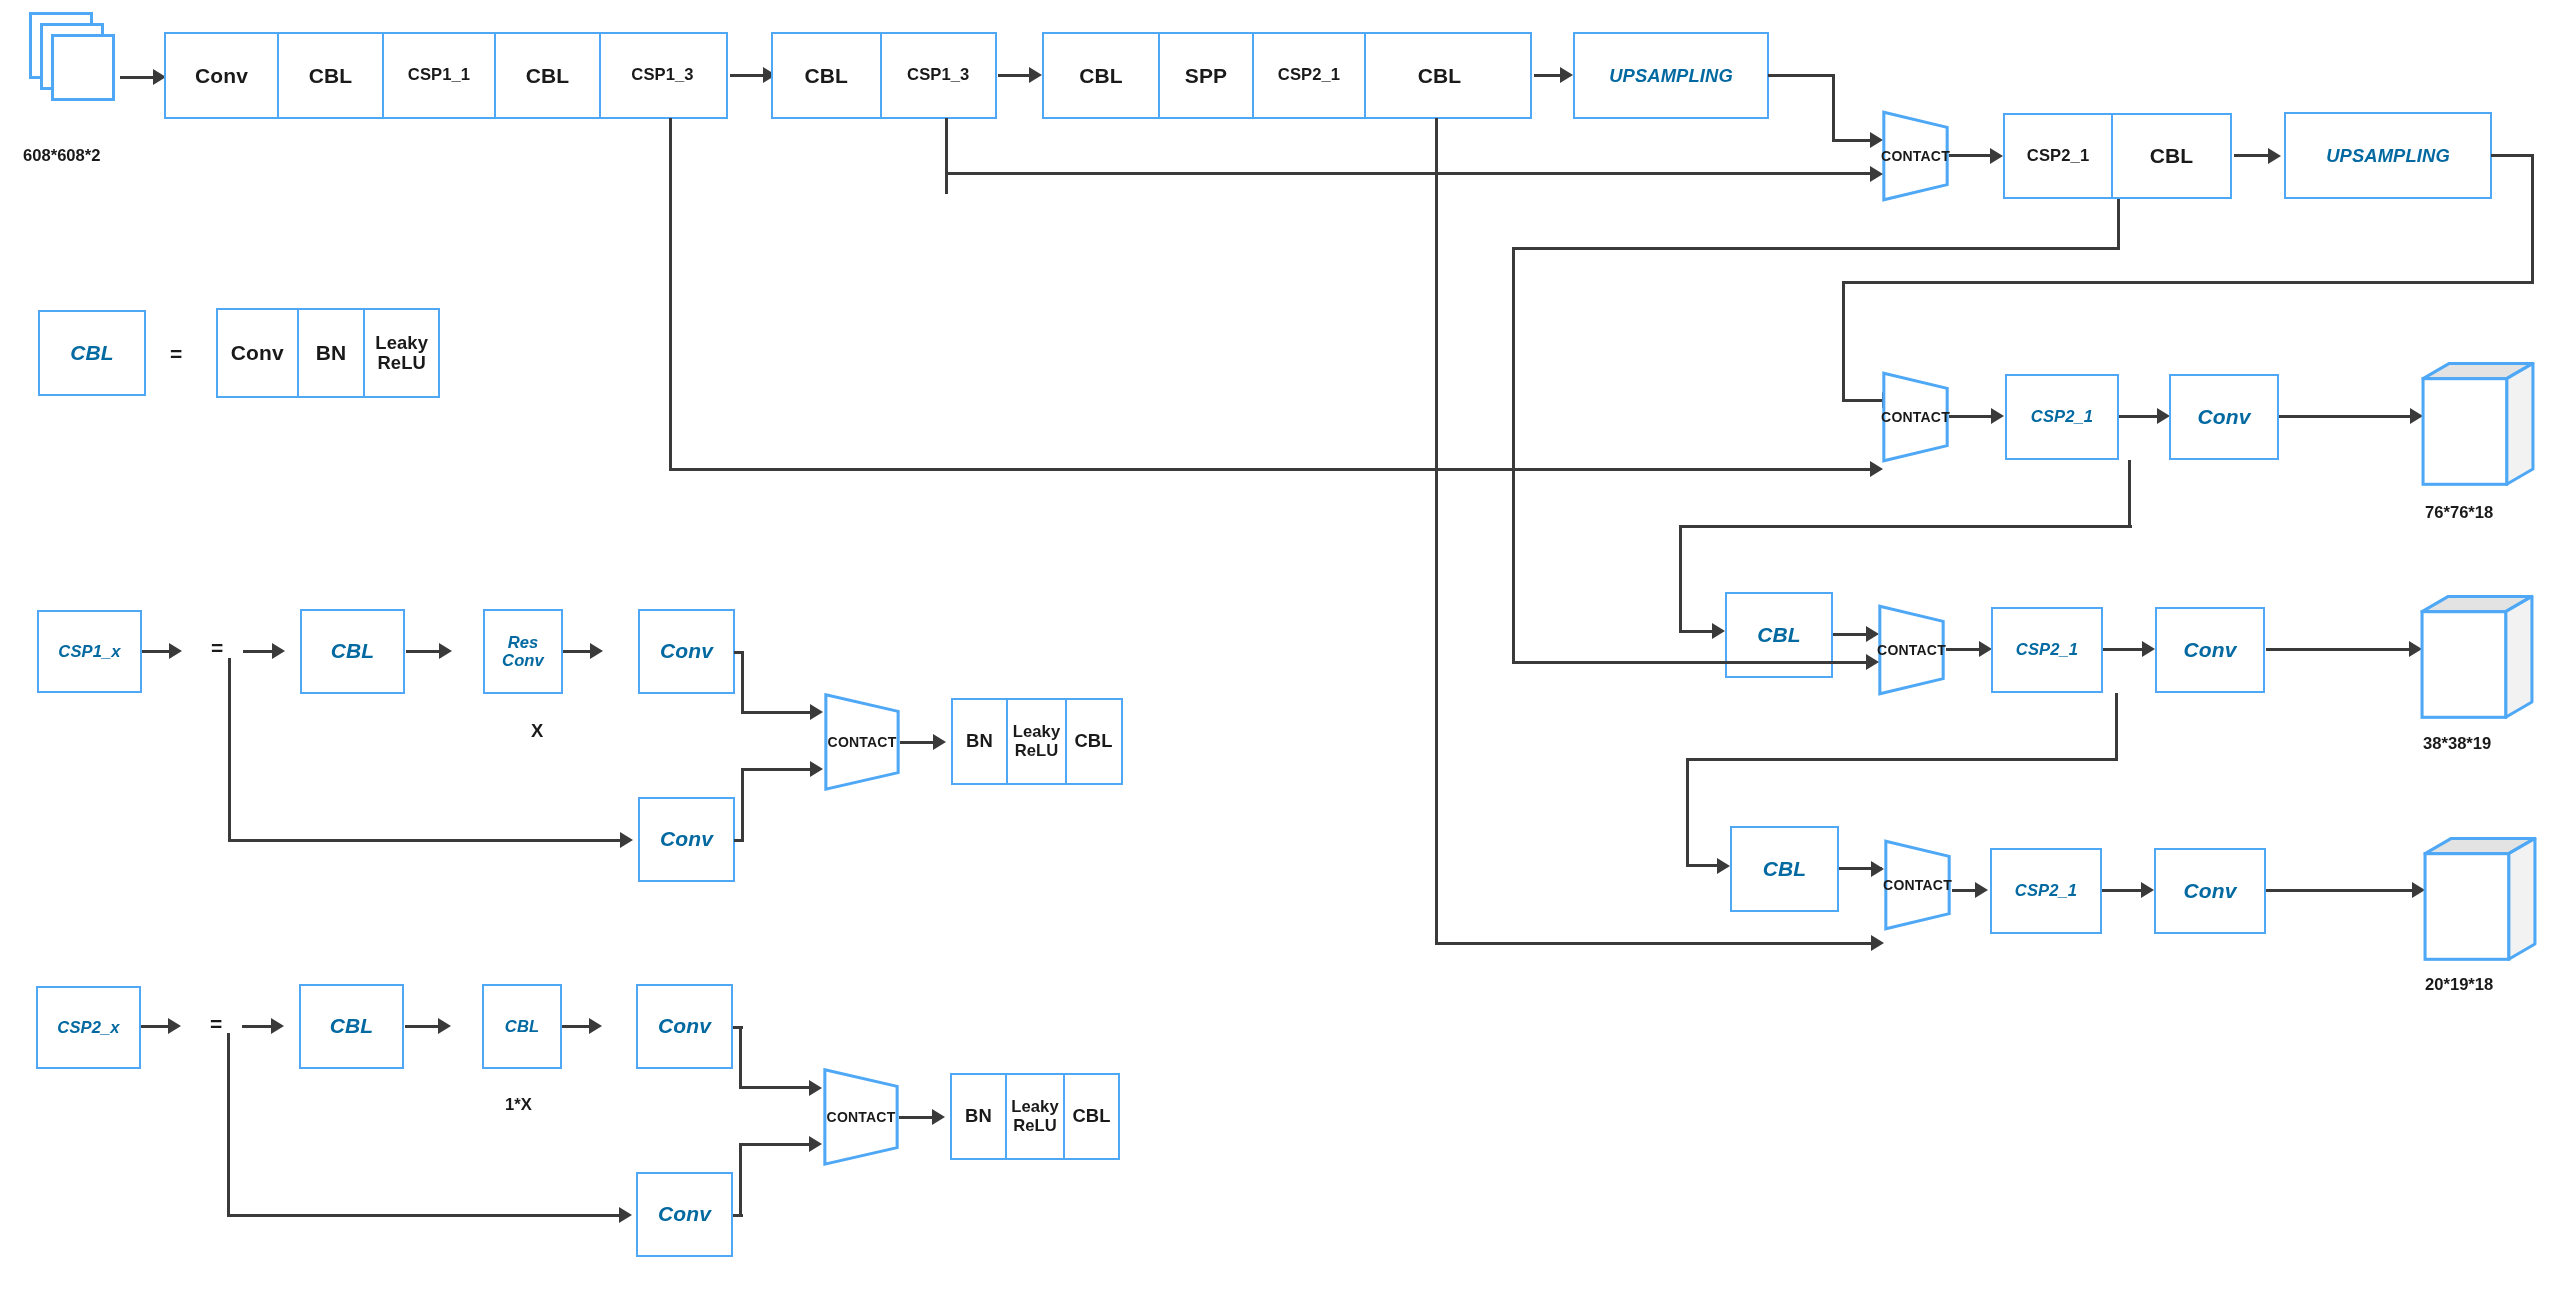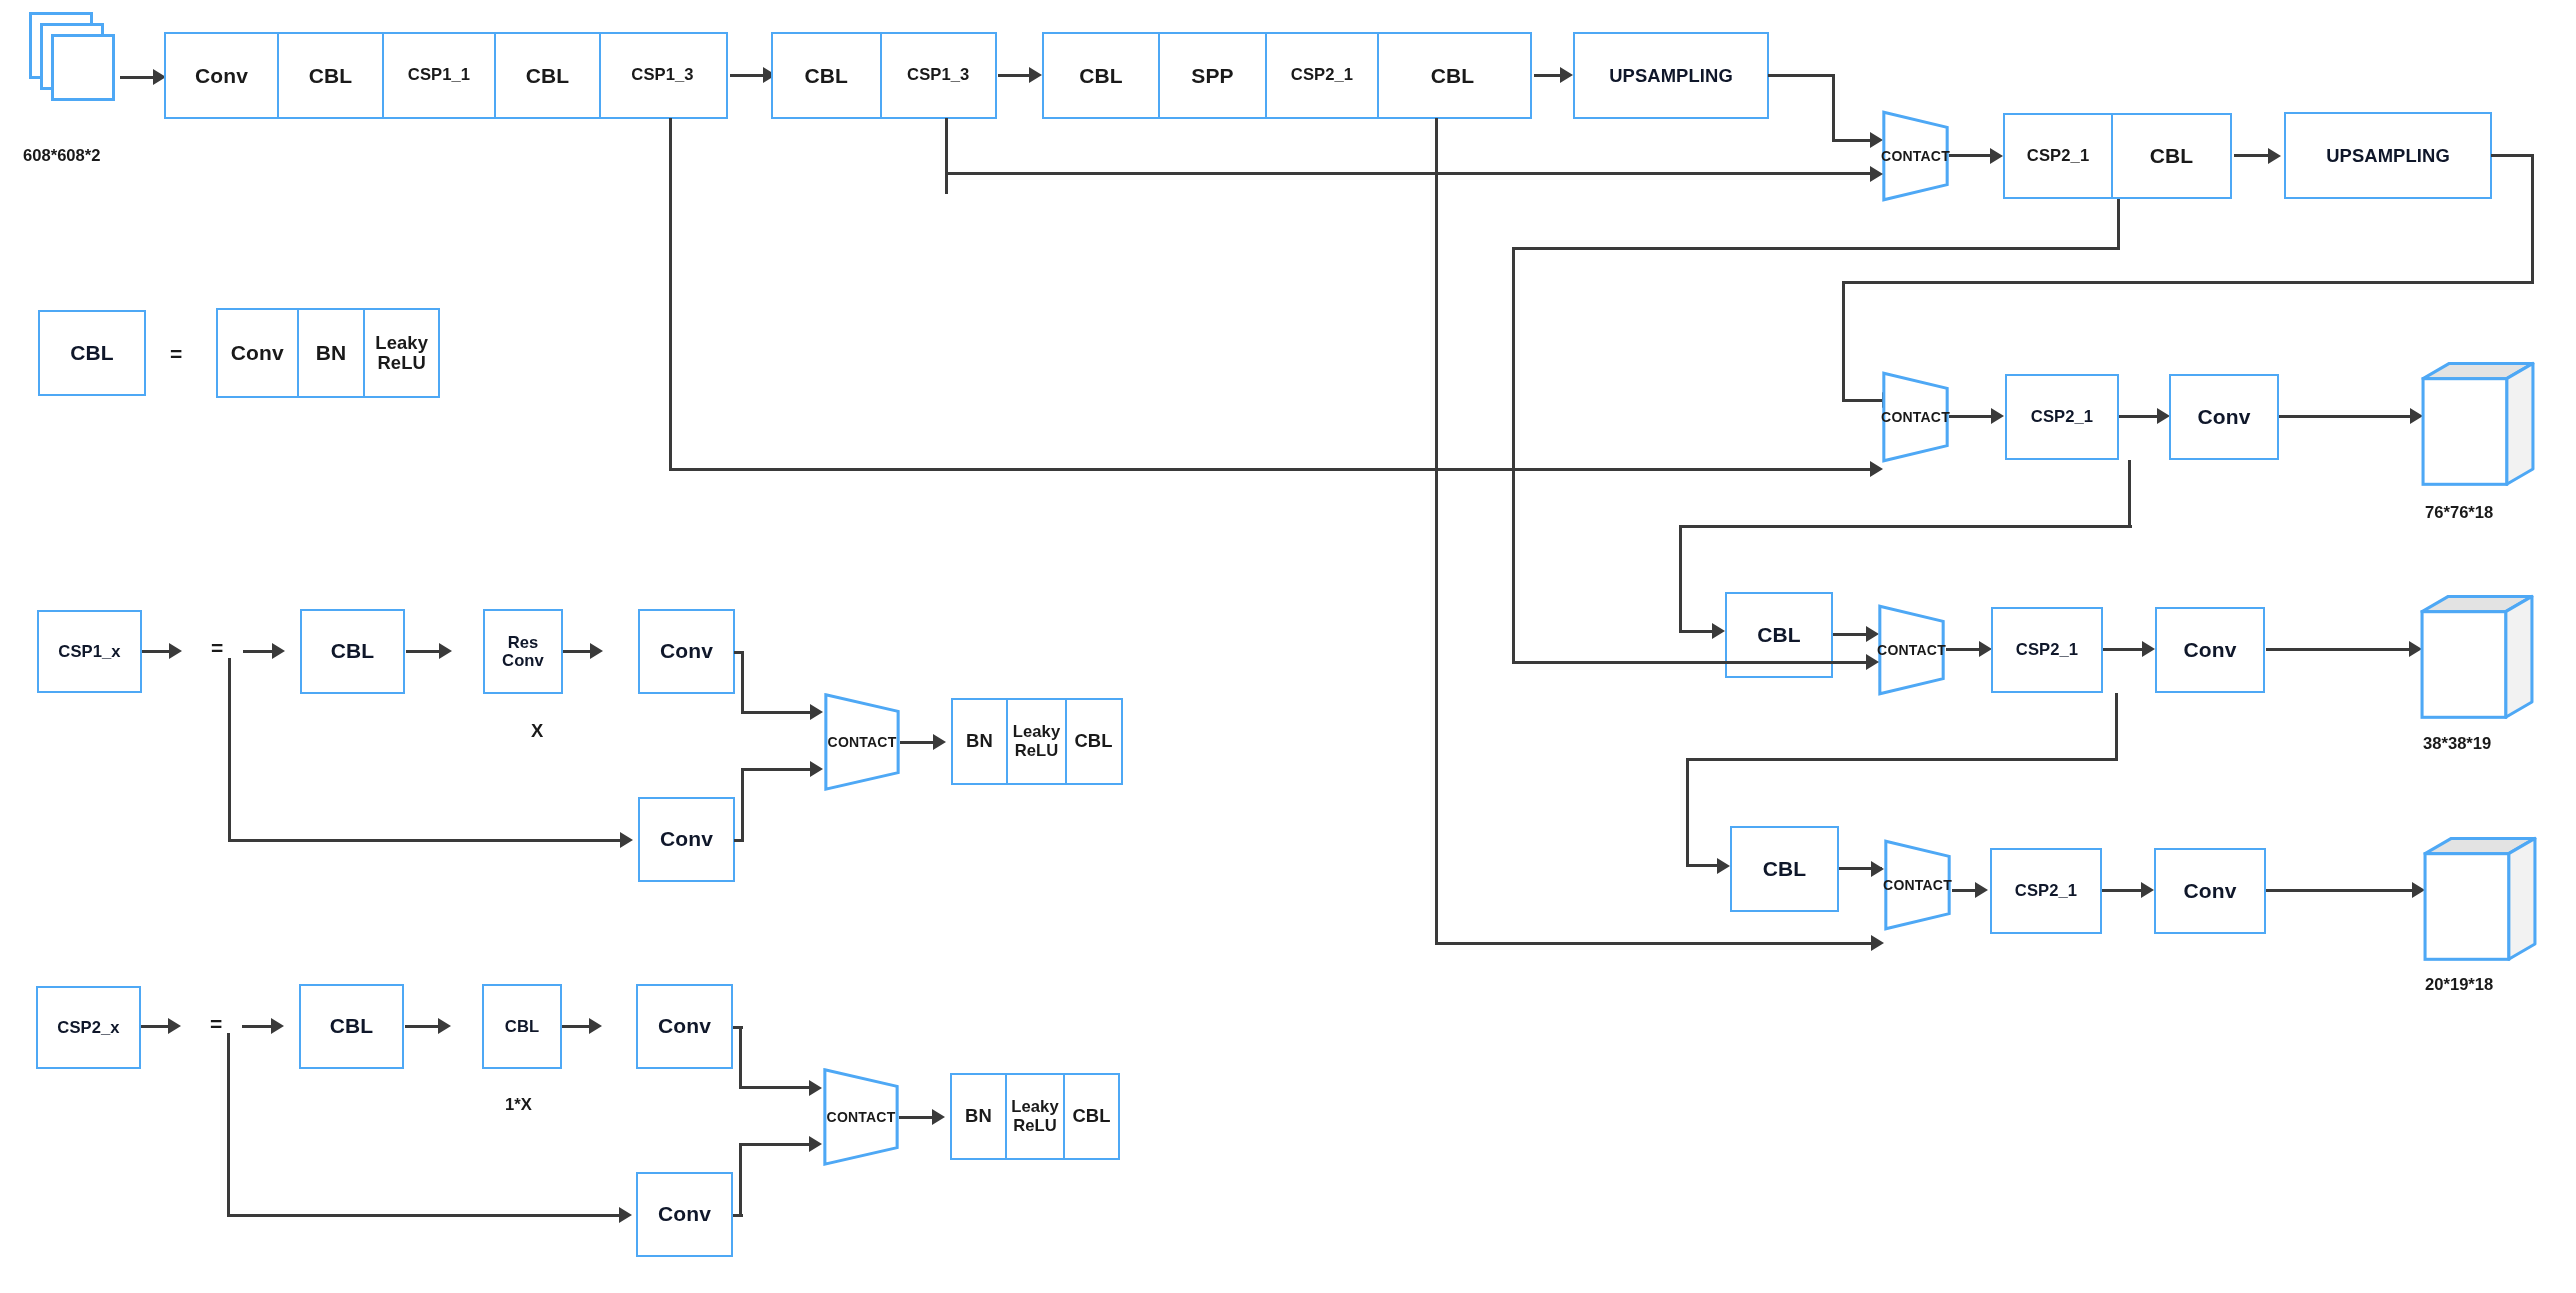--- a/index.html
+++ b/index.html
@@ -9,24 +9,25 @@
   
   .box{
     position:absolute;
     box-sizing:border-box;
     border:2.5px solid #4ea8f5;
     background:#fff;
     display:flex;
     align-items:center;
     justify-content:center;
     text-align:center;
-    color:#0f172a;
+    color:#0369a1;
     font-weight:bold;
     line-height:1.08;
     letter-spacing:0.1px;
+    font-style:italic;
   }
   
   .group{
     position:absolute;
     box-sizing:border-box;
     border:2.5px solid #4ea8f5;
     background:#fff;
     display:flex;
     align-items:stretch;
   }
@@ -120,21 +121,21 @@
   <div class="group" style="left:771px;top:32px;width:226px;height:87px;">
     <div class="cell f34" style="width:109px;">CBL</div>
     <div class="cell f27" style="width:114px;">CSP1_3</div>
   </div>
 
   <div class="wire wh" style="left:998px;top:74px;width:36px;"></div>
   <div class="arrow" style="left:1029px;top:67px;"></div>
 
   <div class="group" style="left:1042px;top:32px;width:490px;height:87px;">
     <div class="cell f34" style="width:116px;">CBL</div>
-    <div class="cell f34" style="width:107px;">SPP</div>
+    <div class="cell f34" style="width:94px;">SPP</div>
     <div class="cell f27" style="width:112px;">CSP2_1</div>
     <div class="cell f34" style="width:147px;">CBL</div>
   </div>
 
   <div class="wire wh" style="left:1534px;top:74px;width:31px;"></div>
   <div class="arrow" style="left:1560px;top:67px;"></div>
 
   <div class="box f30" style="left:1573px;top:32px;width:196px;height:87px;">UPSAMPLING</div>
 
   <div class="wire wh" style="left:1768px;top:74px;width:66px;"></div>

